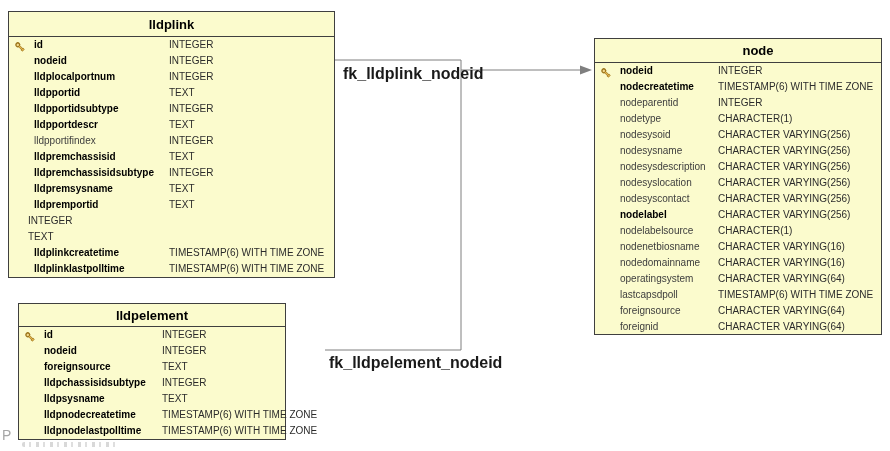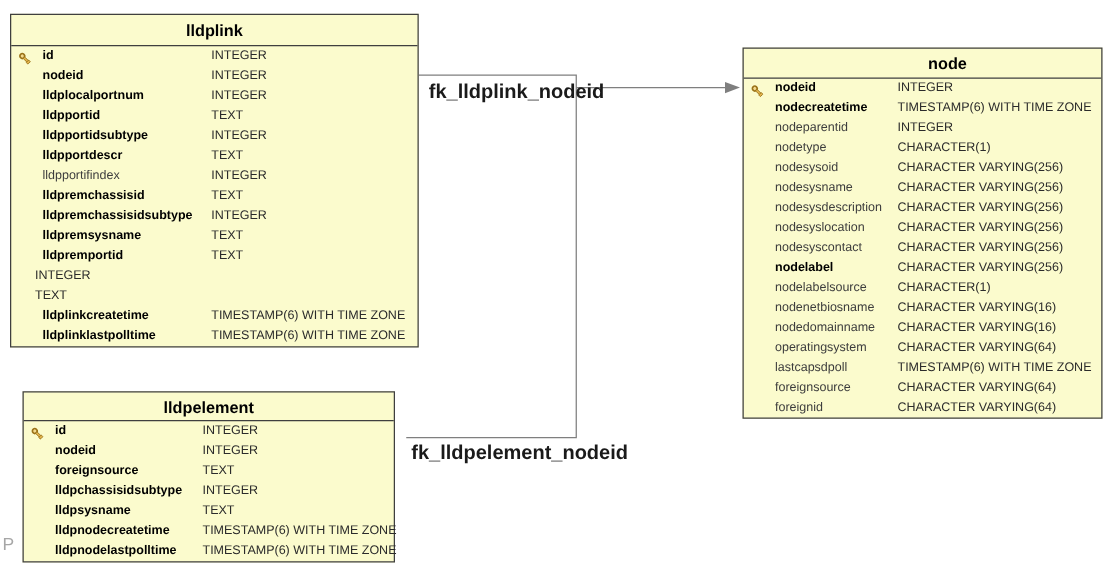--- a/index.html
+++ b/index.html
@@ -137,21 +137,21 @@
           <span class="col-type">TIMESTAMP(6) WITH TIME ZONE</span>
         </div>
         <div class="col-row">
           <span class="key-cell"></span>
           <span class="col-name b">lldplinklastpolltime</span>
           <span class="col-type">TIMESTAMP(6) WITH TIME ZONE</span>
         </div>
       </div>
   </div>
 
-  <div class="entity" id="t-lldpelement" style="left:18px;top:313px;width:298px;height:137px">
+  <div class="entity" id="t-lldpelement" style="left:18px;top:303px;width:268px;height:137px">
     <div class="entity-title">lldpelement</div>
     <div class="entity-body">
         <div class="col-row">
           <span class="key-cell">
             <svg width="12" height="12" viewBox="0 0 12 12">
               <g transform="rotate(-45 6 6)">
                 <circle cx="6" cy="2.9" r="1.9" fill="#f3d98d" stroke="#9a7218" stroke-width="1.3"></circle>
                 <rect x="5.15" y="4.6" width="1.7" height="5.2" rx="0.5" fill="#e3b54e" stroke="#9a7218" stroke-width="0.7"></rect>
                 <rect x="4.55" y="8.8" width="2.9" height="1.9" rx="0.5" fill="#e3b54e" stroke="#9a7218" stroke-width="0.7"></rect>
               </g>

